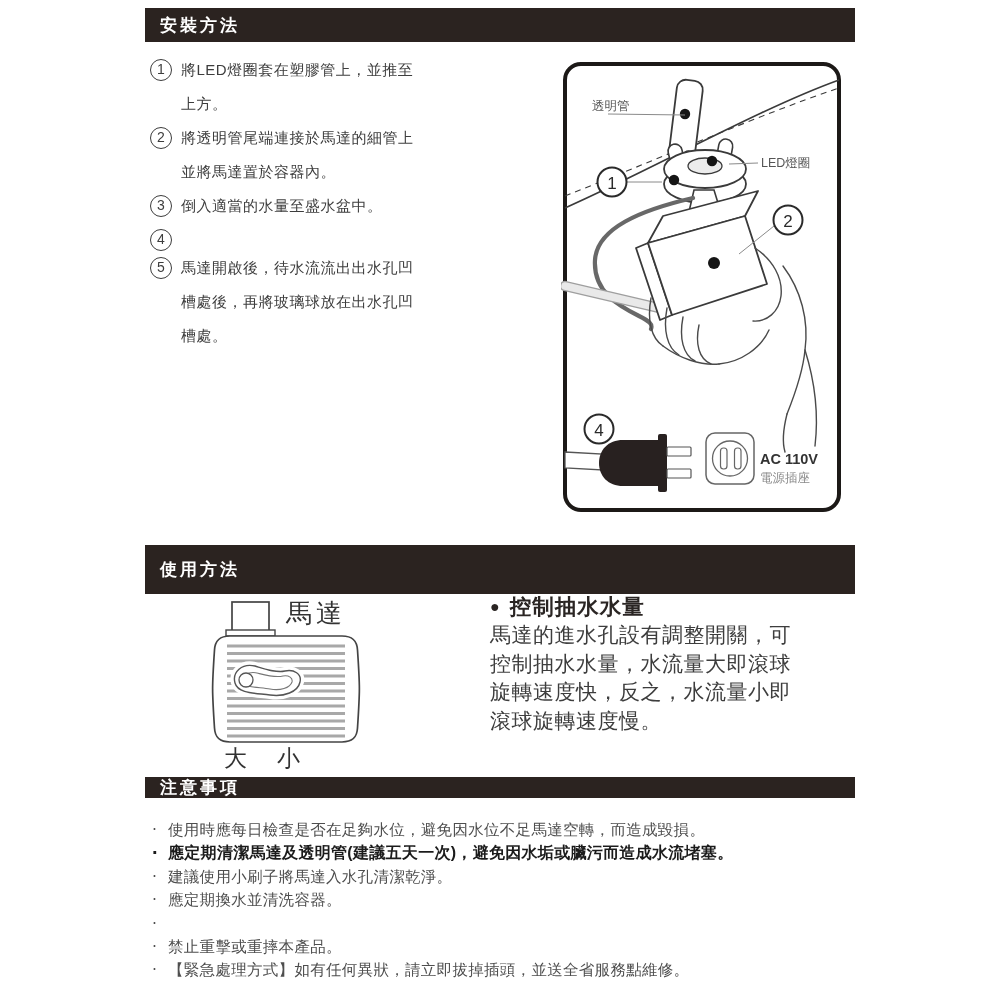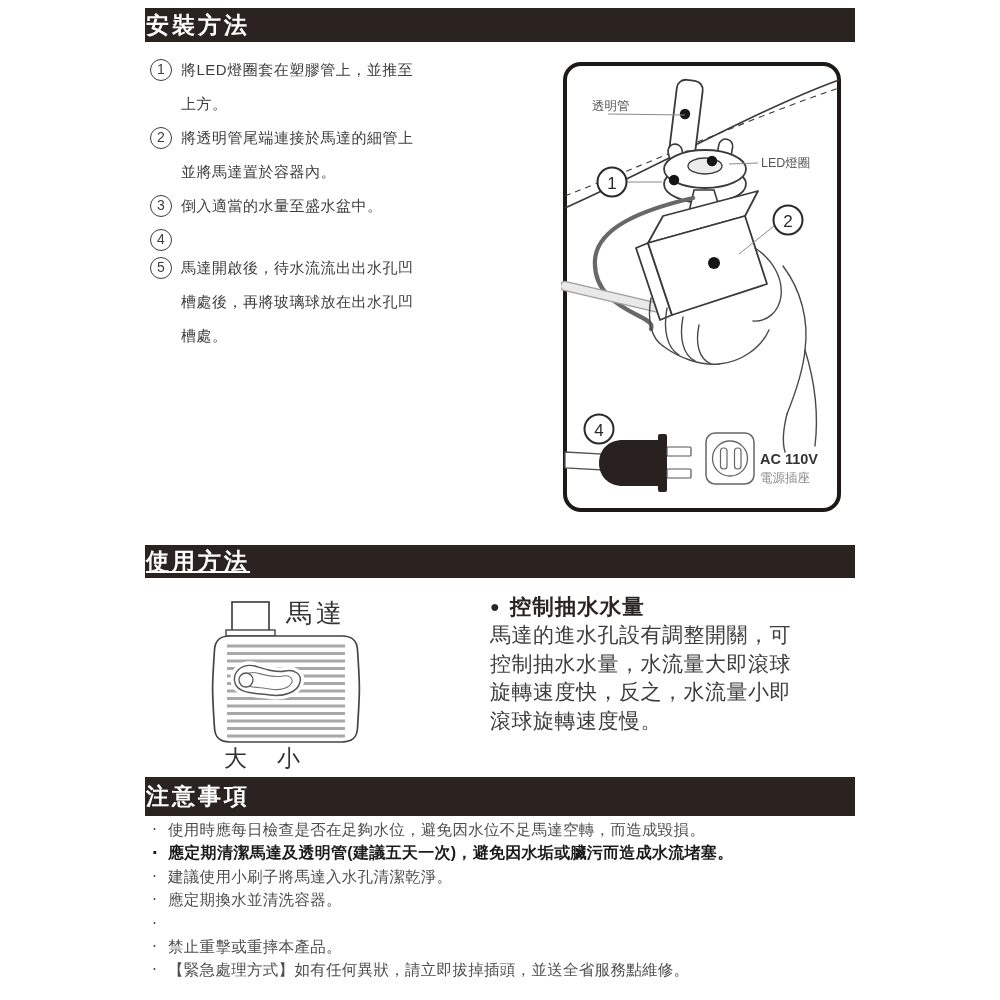--- a/index.html
+++ b/index.html
@@ -6,25 +6,25 @@
   .page {
     position:relative; width:1000px; height:1000px; background:#ffffff;
     font-family:"Liberation Sans","DejaVu Sans",sans-serif; overflow:hidden;
   }
   
   .bar {
     position:absolute; left:145px; width:710px; height:34px;
     background:#2b2320; color:#ffffff; display:flex; align-items:center;
   }
   .bar .bar-title {
-    font-size:23px; font-weight:bold; letter-spacing:3px; padding-left:1px;
+    font-size:17px; font-weight:bold; letter-spacing:3px; padding-left:15px;
   }
   #bar-install { top:8px; }
-  #bar-usage   { top:545px; height:33px;text-decoration:underline; }
-  #bar-notes   { top:777px; height:39px; }
+  #bar-usage   { top:545px; height:49px; }
+  #bar-notes   { top:777px; height:21px; }
 
   
   .steps { position:absolute; left:150px; top:53px; width:406px; }
   .step  { display:flex; align-items:flex-start; }
   .step-num {
     flex:0 0 auto; width:22px; height:22px; box-sizing:border-box;
     border:1.6px solid #3d3d3d; border-radius:50%;
     font-size:14px; line-height:19px; text-align:center; color:#3d3d3d;
     margin:6px 9px 0 0; font-weight:400;
   }

